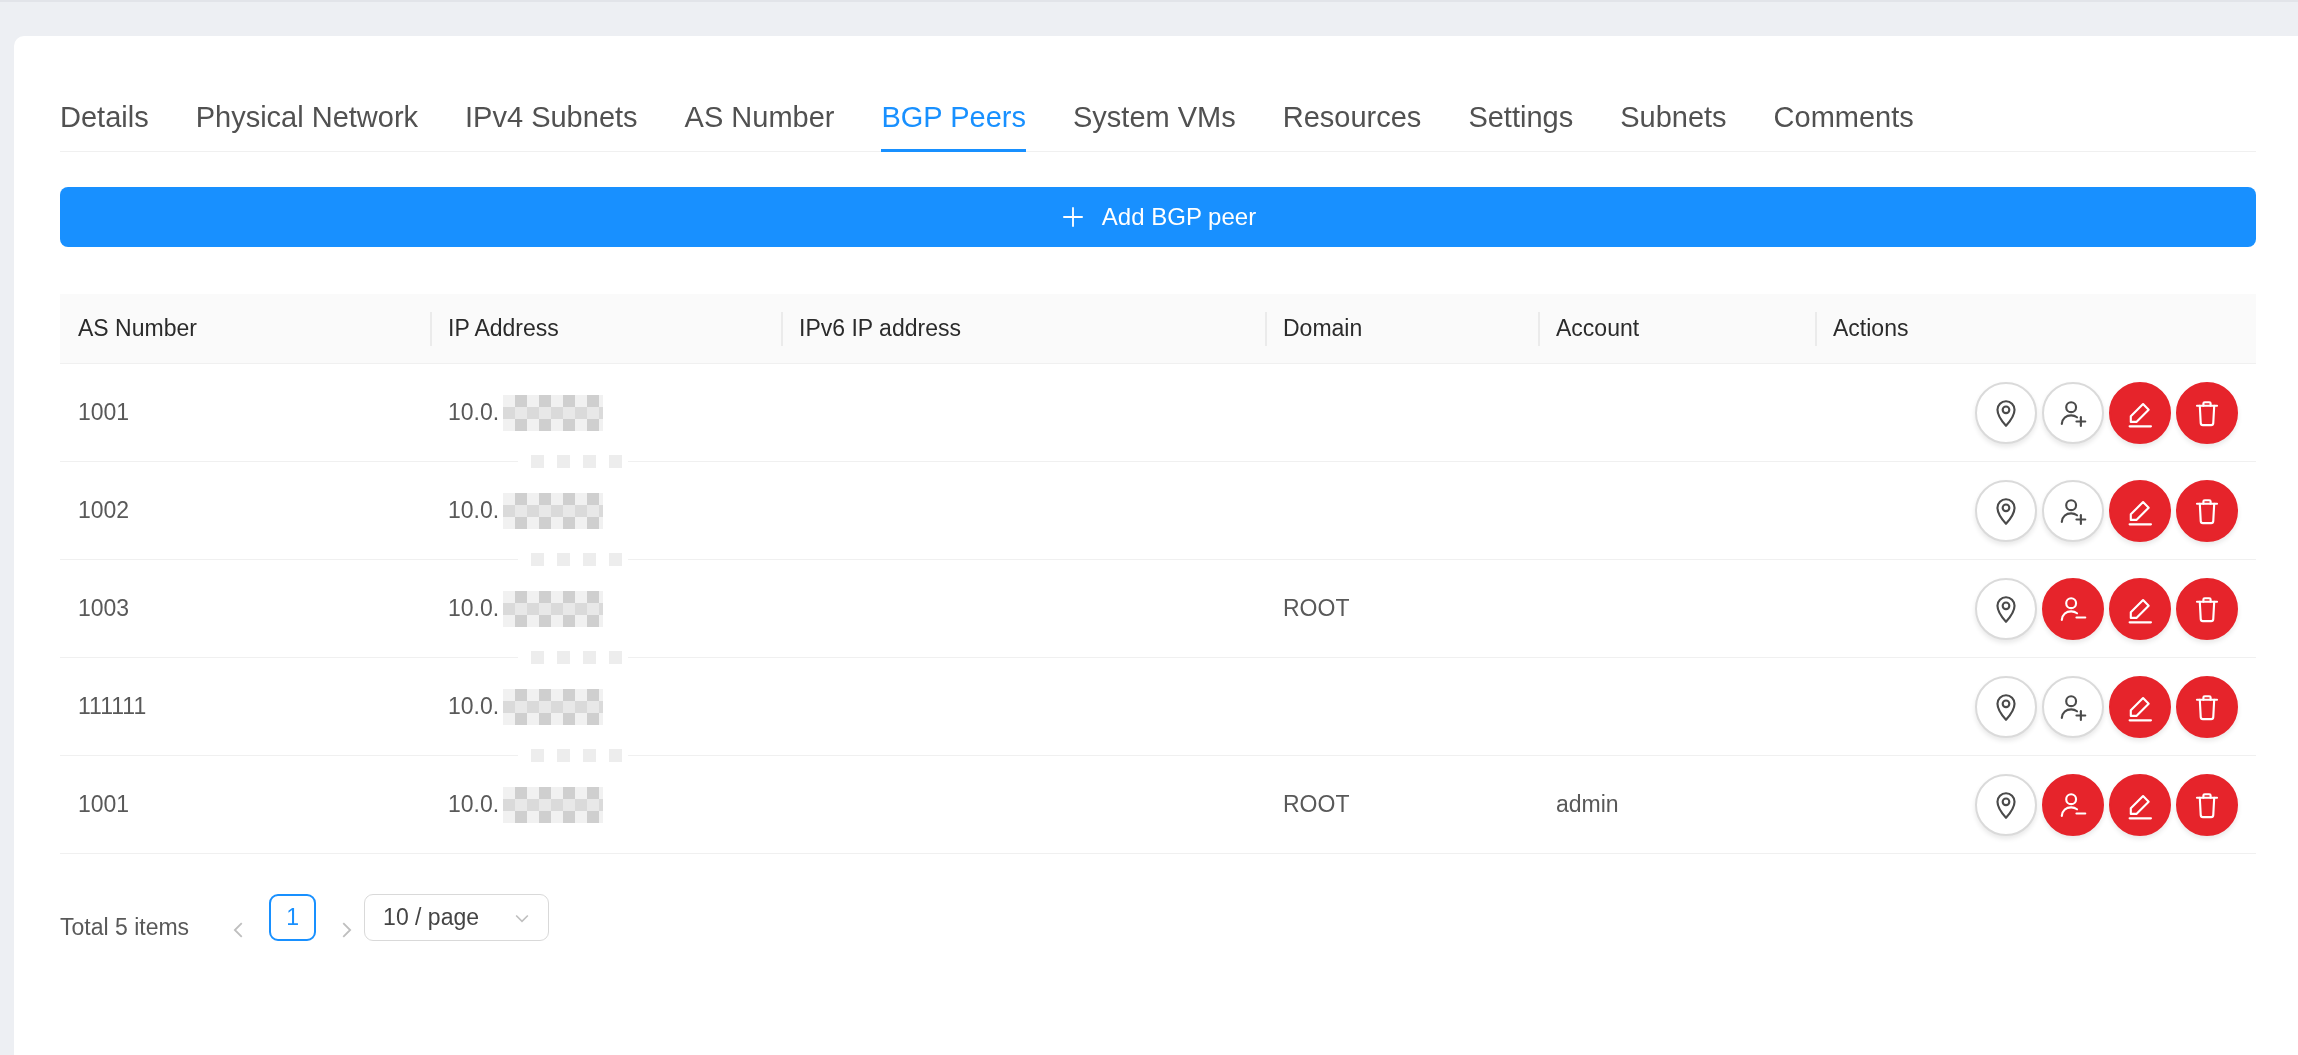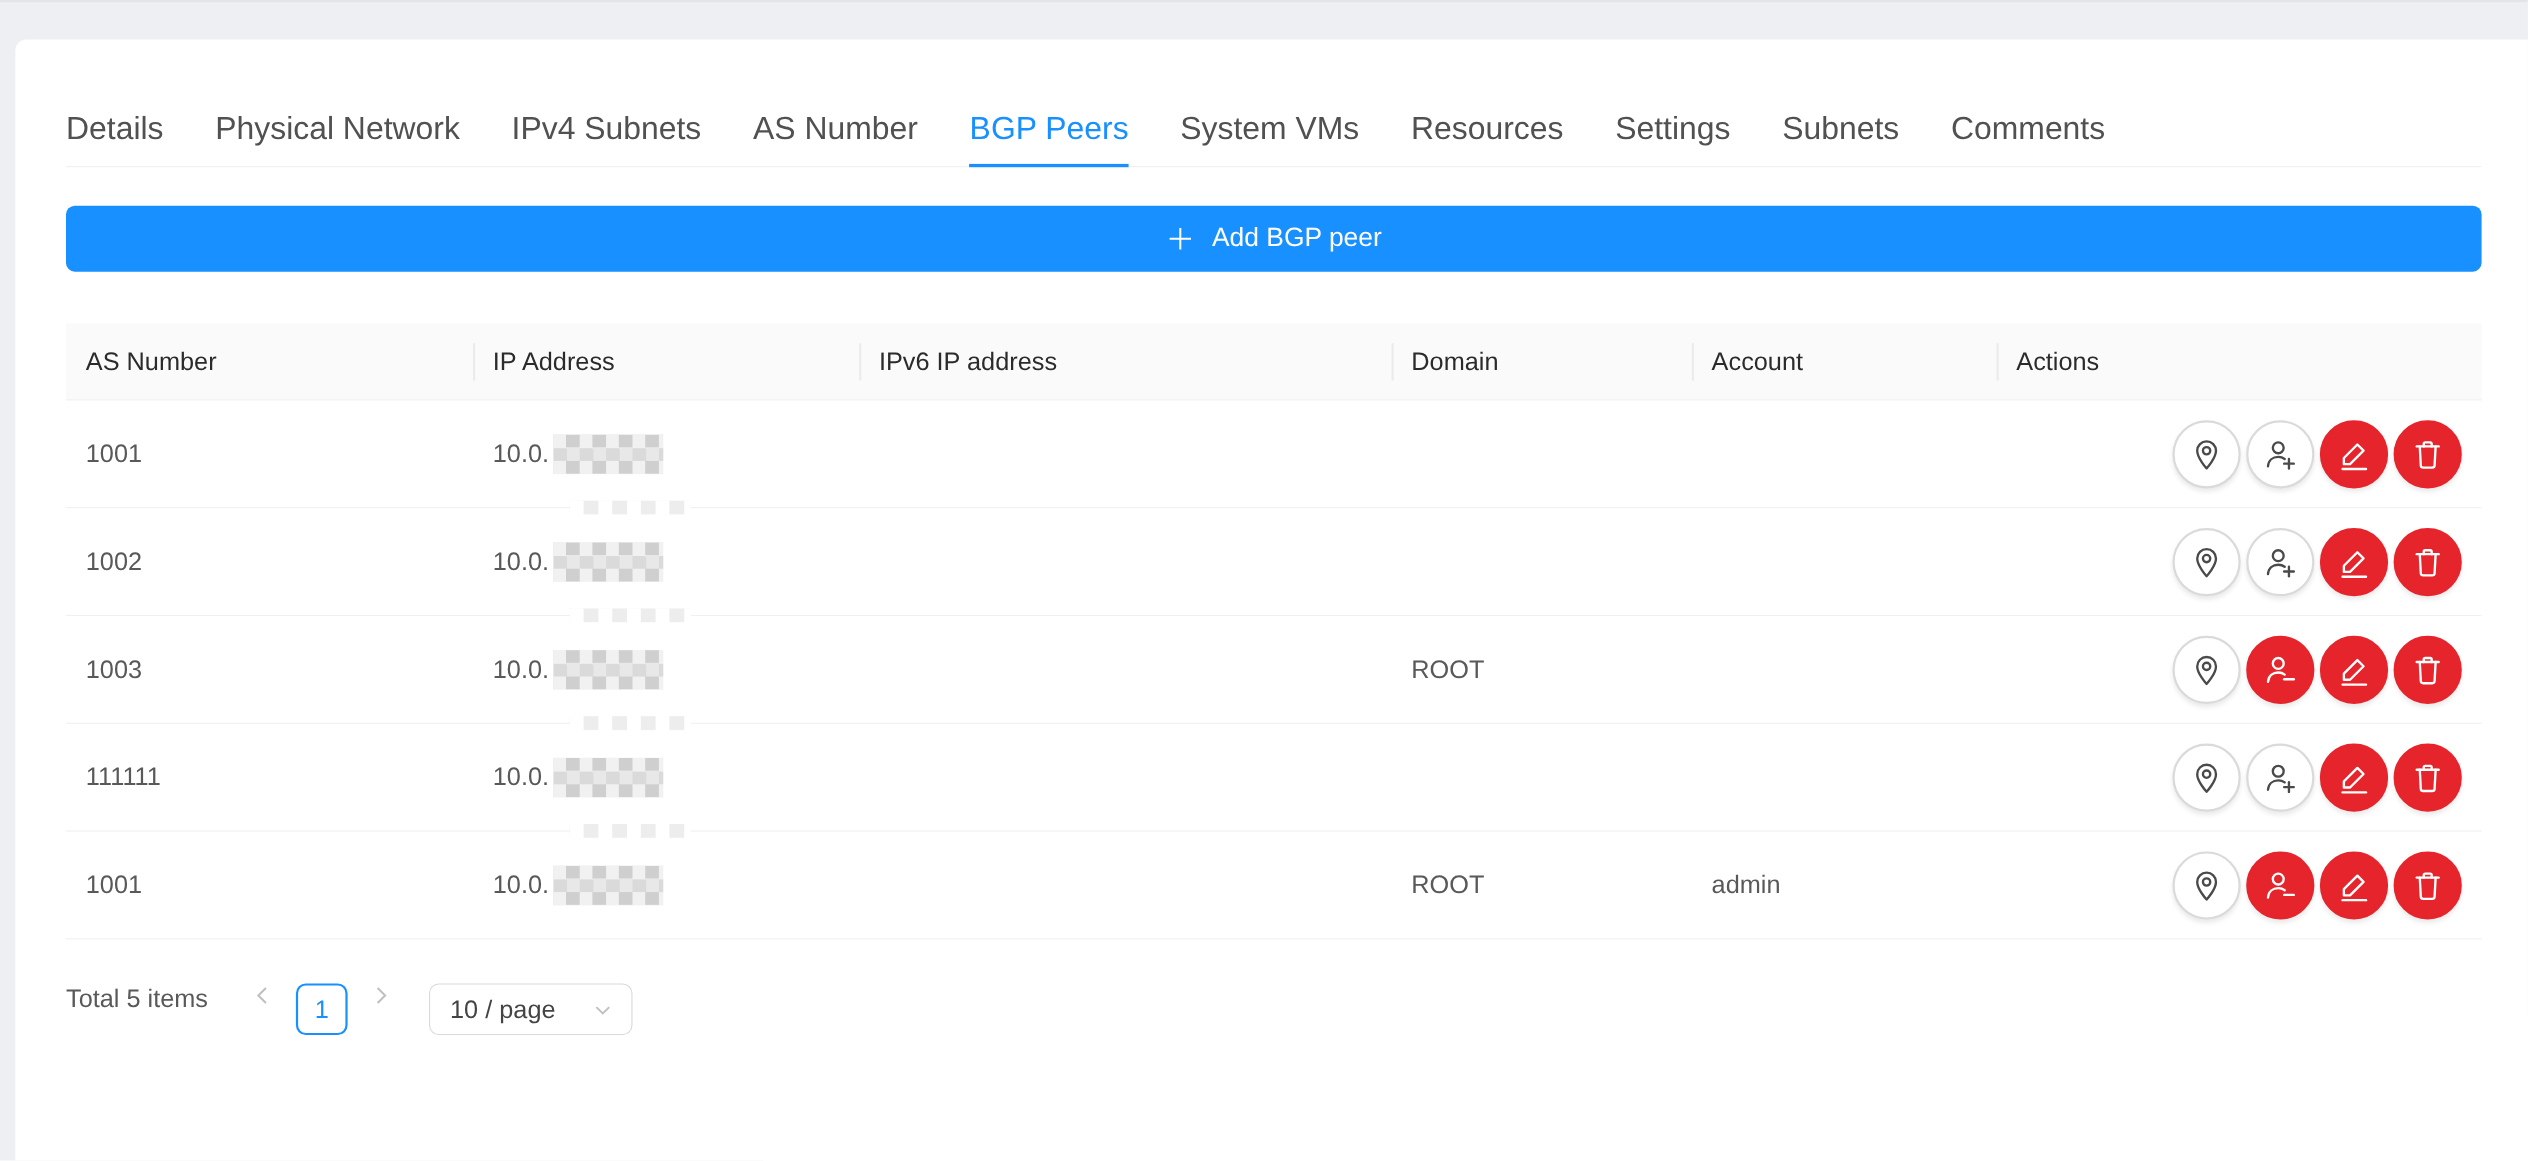--- a/index.html
+++ b/index.html
@@ -74,31 +74,31 @@
     width: 62px; height: 62px; border-radius: 50%; background: #fff;
     border: 2px solid #dadada; color: #4a4a4a; cursor: pointer;
     display: flex; align-items: center; justify-content: center;
     box-shadow: 0 3px 5px rgba(0,0,0,.09); padding: 0;
   }
   .action-btn.danger { background: #e6242b; border-color: #e6242b; color: #ffffff; }
   .action-btn svg { display: block; }
   .action-btn .pv { display: block; }
   .action-btn.minus .pv { display: none; }
   
-  .pager { display: flex; align-items: flex-start; margin-top: 40px; }
+  .pager { display: flex; align-items: flex-end; margin-top: 40px; }
   .pager-total { font-size: 23px; color: #595959; margin-right: 32px; }
   .pg-arrow { width: 36px; display: flex; justify-content: center; align-items: center;
               color: #bfbfbf; cursor: pointer; background: none; border: none; }
   .pg-page {
     width: 47px; height: 47px; margin: 0 12px; border: 2px solid #1890ff;
     border-radius: 9px; color: #1890ff; font-size: 23px; background: #fff;
     display: flex; align-items: center; justify-content: center; cursor: pointer;
   }
   .pg-size {
-    margin-left: 26px; height: 47px; min-width: 185px; border: 1px solid #d9d9d9;
+    height: 47px; min-width: 185px; border: 1px solid #d9d9d9;
     border-radius: 9px; background: #fff; display: flex; align-items: center;
     justify-content: space-between; padding: 0 16px 0 18px; font-size: 23px;
     color: #444; cursor: pointer; gap: 14px;
   }
   .pg-size svg { color: #bfbfbf; }
 </style>
 </head>
 <body>
 
 <div class="topband"></div>

